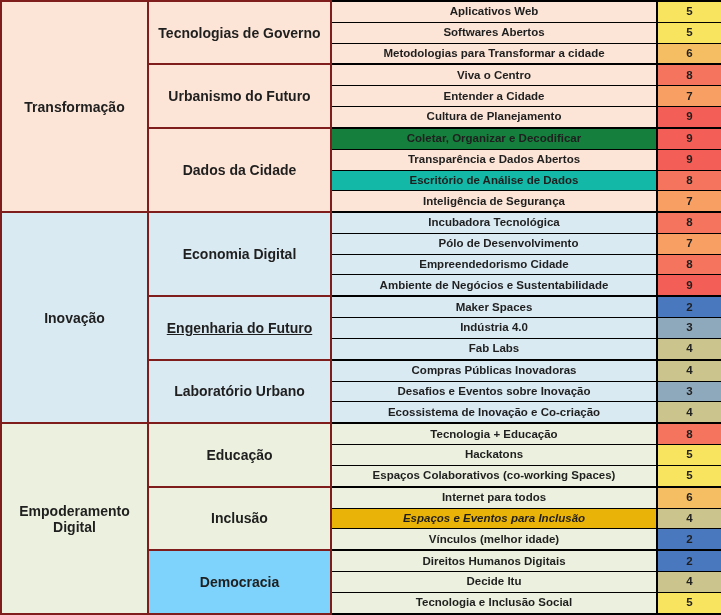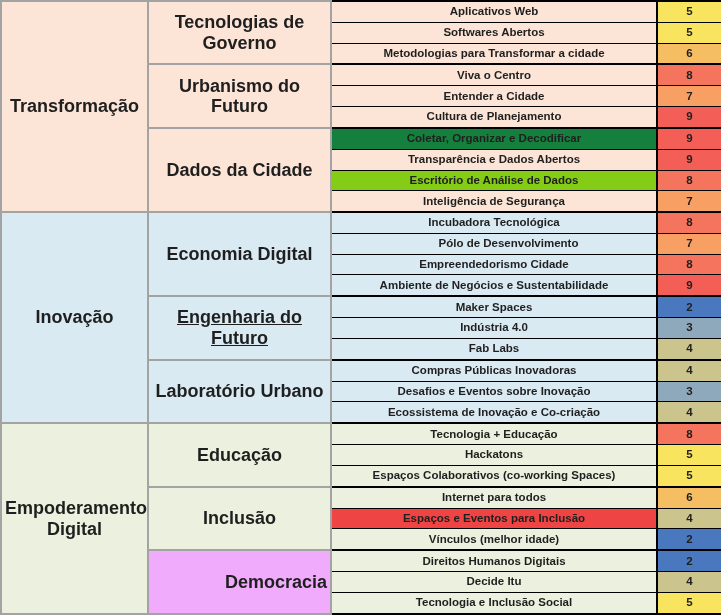--- a/index.html
+++ b/index.html
@@ -15,21 +15,21 @@
     color: #1f1f1f;
   }
   td {
     border: 1px solid #000;
     text-align: center;
     vertical-align: middle;
     padding: 0 3px;
     overflow: hidden;
     line-height: 1.15;
   }
-  td.cat, td.sub { border: 2px solid #a3a3a3; font-size: 18px; }
+  td.cat, td.sub { border: 2px solid #7f1d1d; font-size: 14px; }
   td.item { font-size: 11.5px; border-left: 2px solid #000; border-right: 2px solid #000; }
   td.score { font-size: 11.5px; border-right: 2px solid #000; }
   tr.gs td { border-top-width: 2px; }
 </style>
 </head>
 <body>
 
 <div class="page">
   <table class="matrix" id="matrix">
     <colgroup>
@@ -69,21 +69,21 @@
         <tr class="gs">
           <td class="sub" rowspan="4" style="background: rgb(252, 228, 214);">Dados da Cidade</td>
           <td class="item" style="background: #15803d;">Coletar, Organizar e Decodificar</td>
           <td class="score" style="background: rgb(243, 94, 86);">9</td>
         </tr>
         <tr>
           <td class="item" style="background: rgb(252, 228, 214);">Transparência e Dados Abertos</td>
           <td class="score" style="background: rgb(243, 94, 86);">9</td>
         </tr>
         <tr>
-          <td class="item" style="background: #84cc16;">Escritório de Análise de Dados</td>
+          <td class="item" style="background: #14b8a6;">Escritório de Análise de Dados</td>
           <td class="score" style="background: rgb(244, 116, 93);">8</td>
         </tr>
         <tr>
           <td class="item" style="background: rgb(252, 228, 214);">Inteligência de Segurança</td>
           <td class="score" style="background: rgb(248, 159, 99);">7</td>
         </tr>
         <tr class="gs">
           <td class="cat" rowspan="10" style="background: rgb(218, 234, 243);">Inovação</td>
           <td class="sub" rowspan="4" style="background: rgb(218, 234, 243);">Economia Digital</td>
           <td class="item" style="background: rgb(218, 234, 243);">Incubadora Tecnológica</td>
@@ -140,29 +140,29 @@
         <tr>
           <td class="item" style="background: rgb(235, 241, 222); border-radius: 6px;">Espaços Colaborativos (co-working Spaces)</td>
           <td class="score" style="background: rgb(248, 228, 95);">5</td>
         </tr>
         <tr class="gs">
           <td class="sub" rowspan="3" style="background: rgb(235, 241, 222);">Inclusão</td>
           <td class="item" style="background: rgb(235, 241, 222);">Internet para todos</td>
           <td class="score" style="background: rgb(245, 190, 98);">6</td>
         </tr>
         <tr>
-          <td class="item" style="background: #ef4444;">Espaços e Eventos para Inclusão</td>
+          <td class="item" style="background: #eab308; font-style: italic;">Espaços e Eventos para Inclusão</td>
           <td class="score" style="background: rgb(203, 196, 140);">4</td>
         </tr>
         <tr>
           <td class="item" style="background: rgb(235, 241, 222);">Vínculos (melhor idade)</td>
           <td class="score" style="background: rgb(74, 120, 190);">2</td>
         </tr>
         <tr class="gs">
-          <td class="sub" rowspan="3" style="background: #f0abfc; text-align: right;">Democracia</td>
+          <td class="sub" rowspan="3" style="background: #7dd3fc;">Democracia</td>
           <td class="item" style="background: rgb(235, 241, 222);">Direitos Humanos Digitais</td>
           <td class="score" style="background: rgb(74, 120, 190);">2</td>
         </tr>
         <tr>
           <td class="item" style="background: rgb(235, 241, 222);">Decide Itu</td>
           <td class="score" style="background: rgb(203, 196, 140);">4</td>
         </tr>
         <tr>
           <td class="item" style="background: rgb(235, 241, 222);">Tecnologia e Inclusão Social</td>
           <td class="score" style="background: rgb(248, 228, 95);">5</td>

